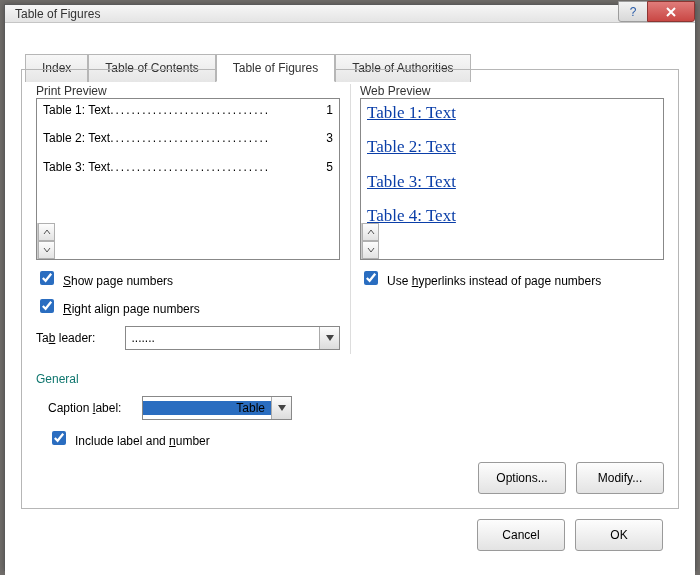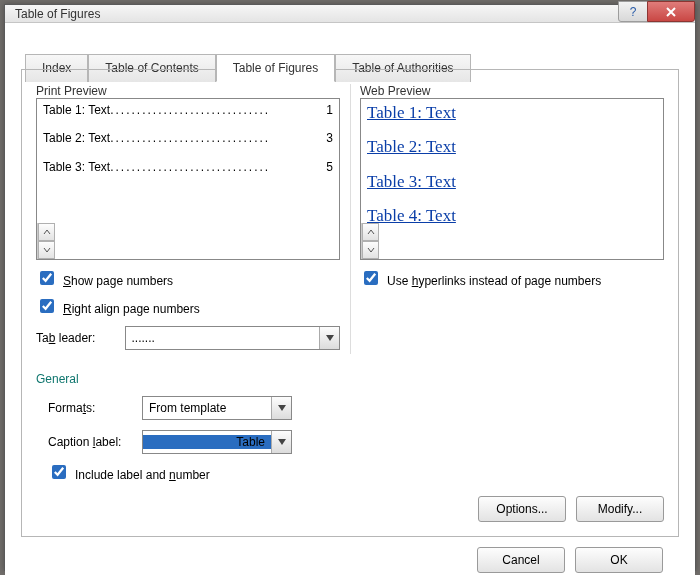--- a/index.html
+++ b/index.html
@@ -39,21 +39,21 @@
 .select { display: flex; align-items: center; border: 1px solid #888; height: 24px; background: #fff; }
 .select .val { flex: 1; padding: 0 6px; }
 .select .dd { width: 20px; height: 100%; display: flex; align-items: center; justify-content: center; background: linear-gradient(#fdfdfd,#dcdcdc); border-left: 1px solid #aaa; }
 .select.sel .val { background: #2a6dc0; color: #000000; text-align: right; }
 .divider { position: absolute; left: 50%; top: 14px; height: 270px; width: 1px; background: #ddd; }
 .group { margin-top: 22px; }
 .group .gtitle { color: #0f766e; margin-bottom: 10px; position: relative; }
 .group .gtitle::after { content: ""; position: absolute; left: 54px; right: 0; top: 50%; height: 1px; background: #ddd; display: none; }
 .group-inner { padding-left: 12px; }
 .btnrow { display: flex; justify-content: flex-end; gap: 10px; margin-top: 14px; }
-.btn { min-width: 88px; height: 26px; border: 1px solid #9a9a9a; background: linear-gradient(#fdfdfd,#e3e3e3); border-radius: 3px; padding: 0 14px; display: flex; align-items: center; justify-content: center; cursor: default; }
+.btn { min-width: 88px; height: 32px; border: 1px solid #9a9a9a; background: linear-gradient(#fdfdfd,#e3e3e3); border-radius: 3px; padding: 0 14px; display: flex; align-items: center; justify-content: center; cursor: default; }
 .footer { display: flex; justify-content: flex-end; gap: 10px; padding: 10px 16px 14px 0; }
 u.ak { text-decoration: underline; }
 </style>
 </head>
 <body>
 
 <div class="dialog">
   <div class="titlebar">
     <div class="title">Table of Figures</div>
     <div class="tbtn help">
@@ -172,31 +172,20 @@
           </div>
         </div>
       </div>
 
       <div class="divider"></div>
 
       <div class="group">
         <div class="gtitle">General</div>
         <div class="group-inner">
           <div class="formrow">
-            <label>Forma<u class="ak">t</u>s:</label>
-            <div class="select" style="width:150px">
-              <div class="val">From template</div>
-              <div class="dd">
-                  <svg width="8" height="6" viewBox="0 0 8 6">
-                    <path d="M0 0 L8 0 L4 6 Z" fill="#444"></path>
-                  </svg>
-                </div>
-            </div>
-          </div>
-          <div class="formrow">
             <label>Caption <u class="ak">l</u>abel:</label>
             <div class="select sel" style="width:150px">
               <div class="val">Table</div>
               <div class="dd">
                   <svg width="8" height="6" viewBox="0 0 8 6">
                     <path d="M0 0 L8 0 L4 6 Z" fill="#444"></path>
                   </svg>
                 </div>
             </div>
           </div>

